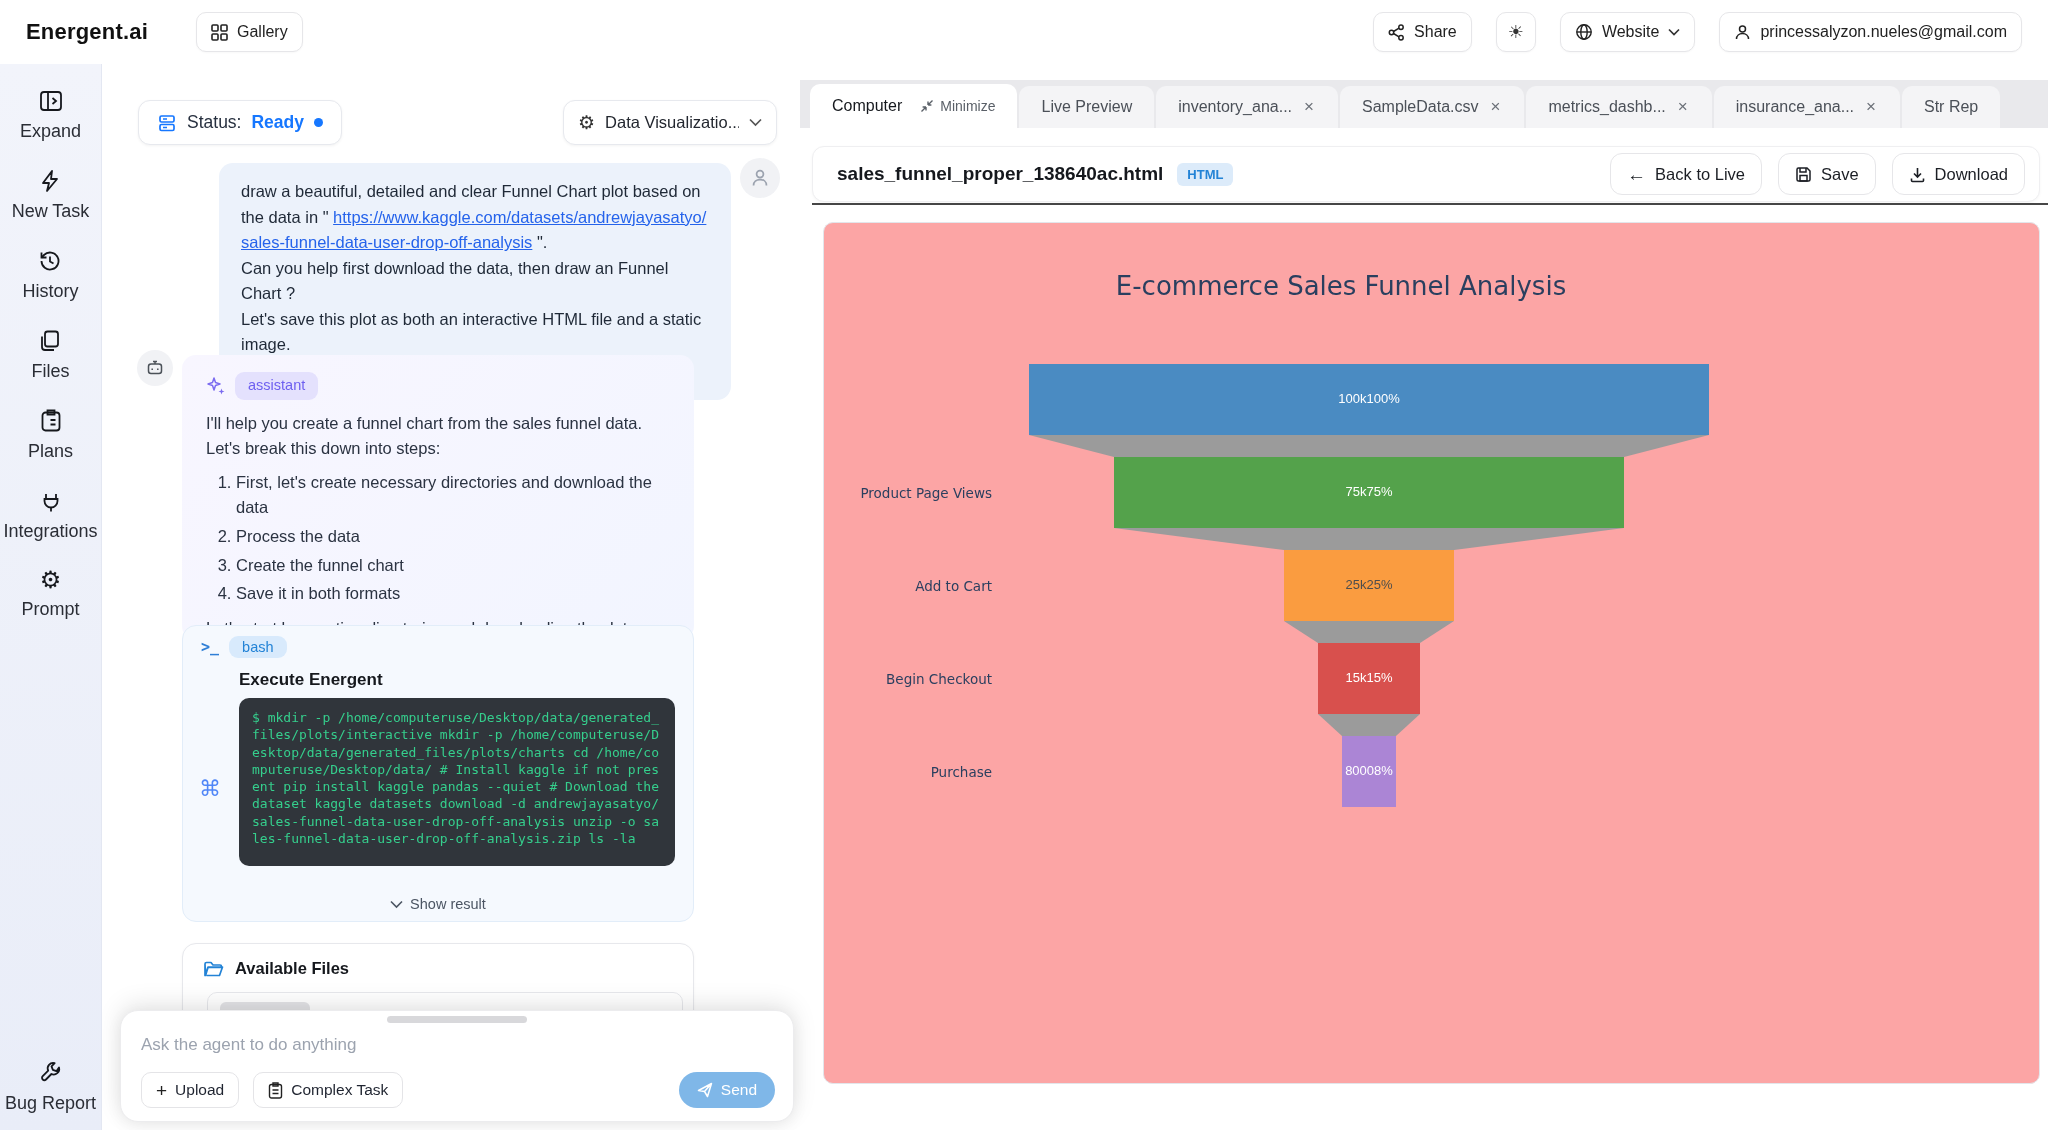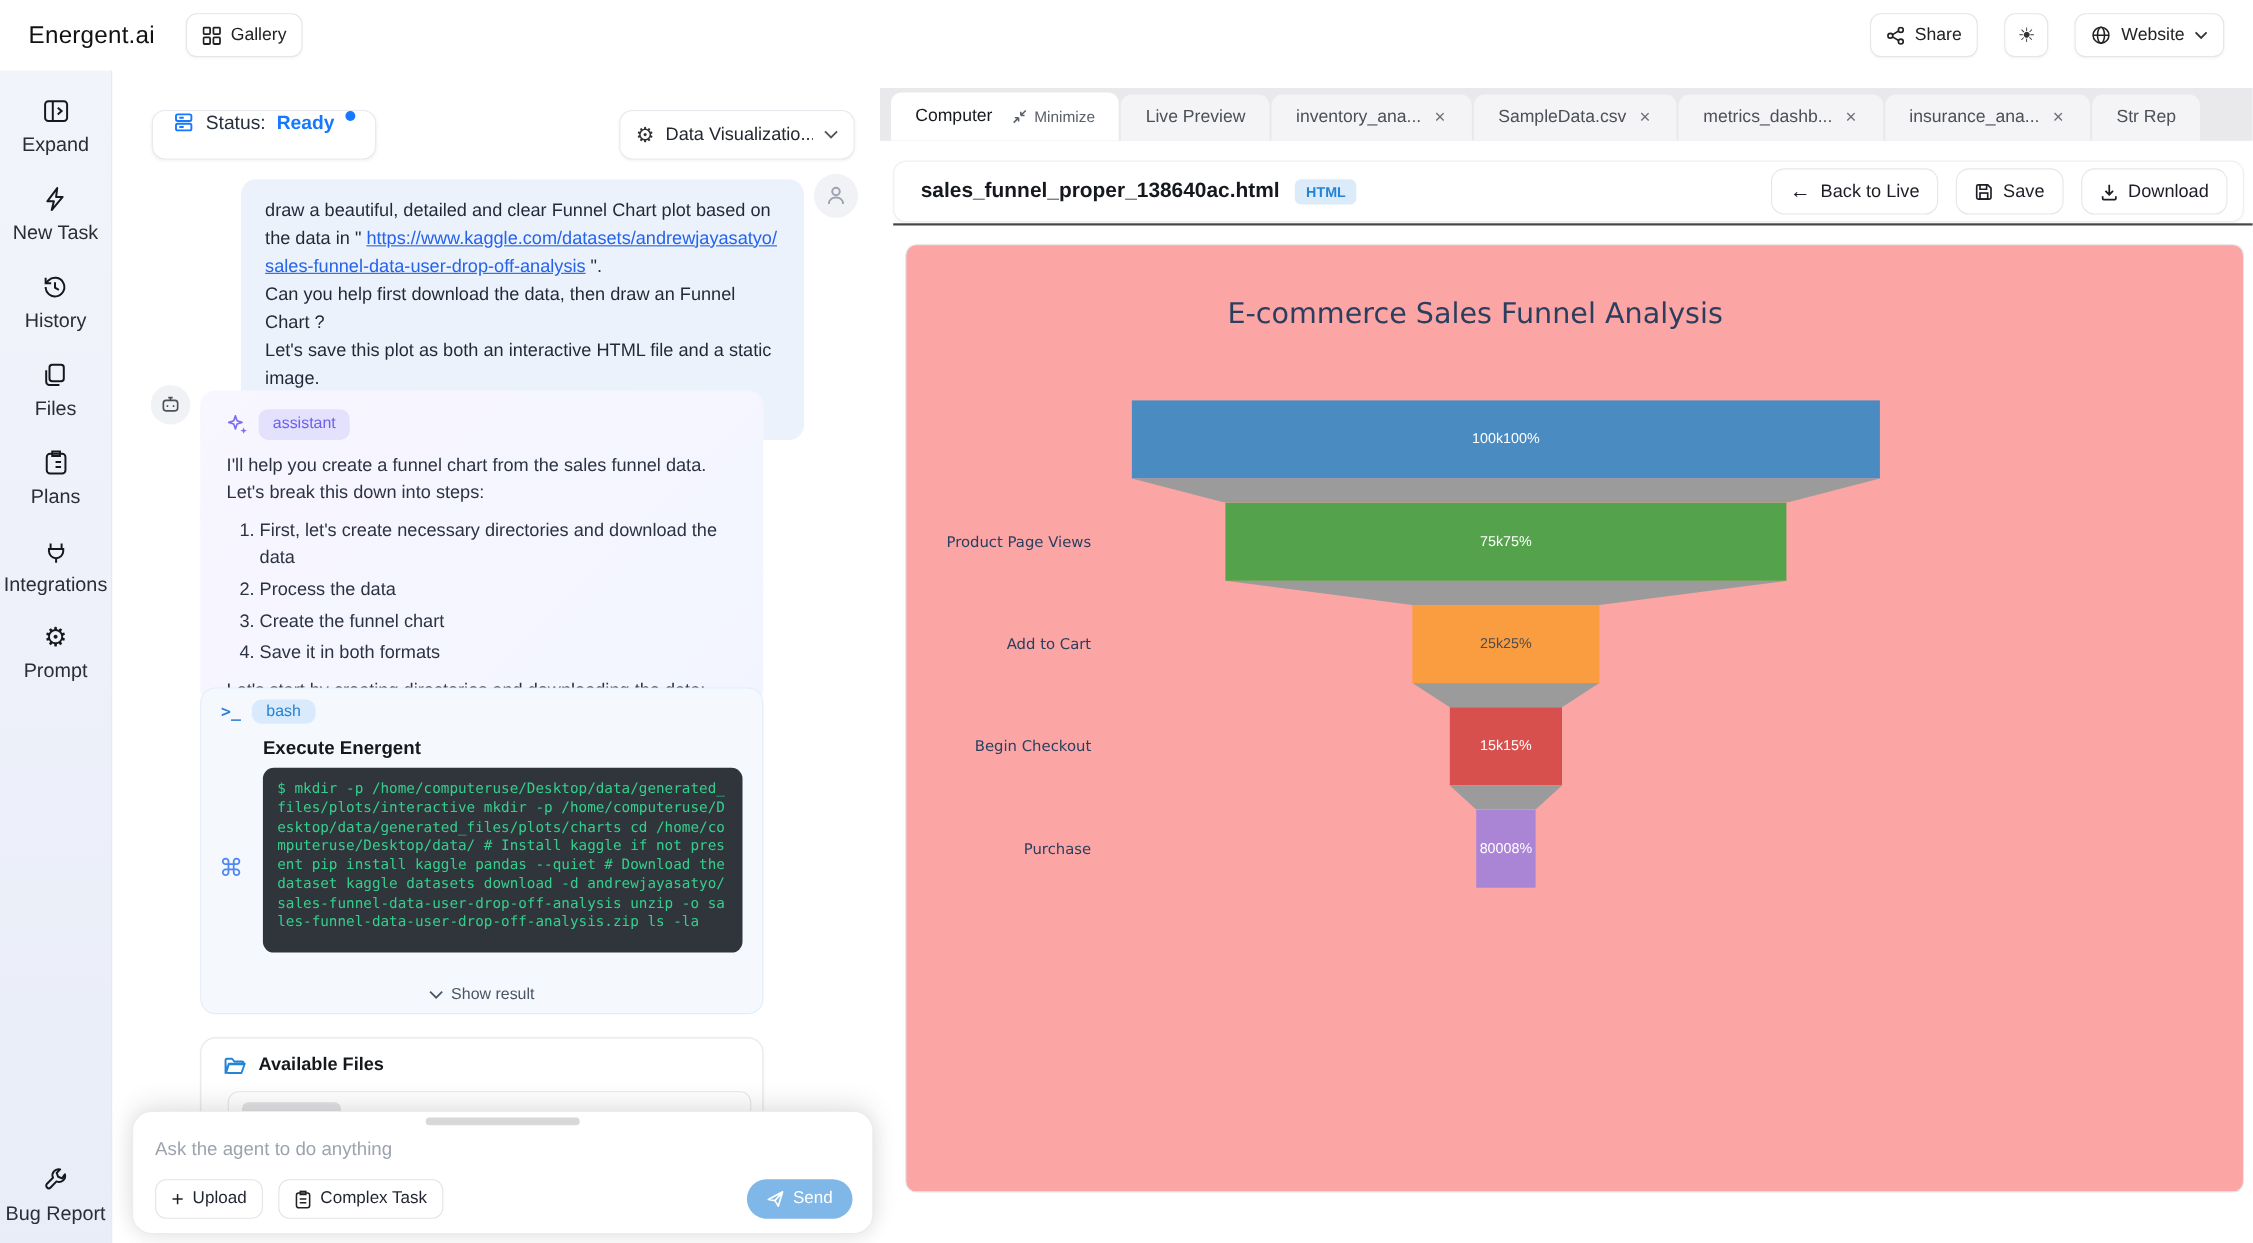--- a/index.html
+++ b/index.html
@@ -3,33 +3,33 @@
 <meta charset="utf-8">
 <style>
   *{margin:0;padding:0;box-sizing:border-box}
   html,body{width:2048px;height:1130px}
   body{font-family:"Liberation Sans",sans-serif;background:#fff;position:relative;overflow:hidden;color:#1f2937}
   .abs{position:absolute}
   svg{display:block}
 
   
   #header{position:absolute;left:0;top:0;width:2048px;height:64px;background:#fff;display:flex;align-items:center;padding:0 26px;z-index:30}
-  .brand{font-size:22px;font-weight:normal;color:#111;letter-spacing:.2px;margin-right:28px}
+  .brand{font-size:22px;font-weight:bold;color:#111;letter-spacing:.2px;margin-right:48px}
   .pill{display:flex;align-items:center;gap:9px;border:1px solid #e6e6e9;border-radius:10px;background:#fff;height:40px;padding:0 14px;font-size:16px;color:#222;box-shadow:0 1px 2px rgba(0,0,0,.03);cursor:pointer}
   .hdr-right{margin-left:auto;display:flex;align-items:center;gap:24px}
   .sun-glyph{font-size:18px;color:#333}
 
   
   #sidebar{position:absolute;left:0;top:64px;width:102px;bottom:0;background:linear-gradient(180deg,#f2f4fb,#e9edf8);border-right:1px solid #e3e7f2;display:flex;flex-direction:column;align-items:center;padding:24px 0 16px;gap:26px;z-index:20}
   .side-item{display:flex;flex-direction:column;align-items:center;gap:7px;cursor:pointer;color:#1c1e24}
   .side-item span{font-size:18px;color:#2a2d35}
   .side-bottom{margin-top:auto}
 
   
-  .status-pill{left:138px;top:100px;height:45px;display:flex;gap:10px;background:#fff;border:1px solid #e7e9ee;border-radius:12px;padding:0 18px;font-size:17.5px;color:#27303f;box-shadow:0 1px 3px rgba(0,0,0,.05)}
+  .status-pill{left:138px;top:100px;height:45px;display:flex;align-items:center;gap:10px;background:#fff;border:1px solid #e7e9ee;border-radius:12px;padding:0 18px;font-size:17.5px;color:#27303f;box-shadow:0 1px 3px rgba(0,0,0,.05)}
   .status-ready{color:#1677ff;font-weight:bold}
   .status-dot{width:9px;height:9px;border-radius:50%;background:#1677ff}
   .mode-pill{left:563px;top:100px;width:214px;height:45px;display:flex;align-items:center;gap:10px;background:#fff;border:1px solid #e7e9ee;border-radius:12px;padding:0 14px;font-size:16.5px;color:#23272f;box-shadow:0 1px 3px rgba(0,0,0,.05);cursor:pointer}
   .mode-pill .lbl{white-space:nowrap;overflow:hidden}
   .gear-glyph{font-size:19px;color:#333}
 
   .user-card{left:219px;top:163px;width:512px;min-height:150px;background:#ecf2fb;border-radius:14px;padding:16px 22px;font-size:16.5px;line-height:1.55;color:#1f2937}
   .user-card a{color:#2563eb;text-decoration:underline;word-break:break-all;cursor:pointer}
   .avatar{width:40px;height:40px;border-radius:50%;background:#f1f2f5;display:flex;align-items:center;justify-content:center}
   .user-avatar{left:740px;top:158px}
@@ -127,20 +127,31 @@
               <path d="M1.8 9 h14.4"></path>
             </g>
           </svg>
         </span>
       <span>Website</span>
       <span>
           <svg width="12" height="8" viewBox="0 0 12 8">
             <polyline points="1,1.5 6,6.5 11,1.5" fill="none" stroke="#333" stroke-width="1.7"></polyline>
           </svg>
         </span>
+    </div>
+    <div class="pill">
+      <span>
+          <svg width="17" height="17" viewBox="0 0 17 17">
+            <g fill="none" stroke="#222" stroke-width="1.5">
+              <circle cx="8.5" cy="5" r="3"></circle>
+              <path d="M2.5 15 c0-3.3 2.7-5.5 6-5.5 s6 2.2 6 5.5"></path>
+            </g>
+          </svg>
+        </span>
+      <span>princessalyzon.nueles@gmail.com</span>
     </div>
   </div>
 </div>
 
 <div id="sidebar">
   <div class="side-item">
     <span>
         <svg width="26" height="26" viewBox="0 0 26 26">
           <g fill="none" stroke="#16181d" stroke-width="1.8">
             <rect x="3" y="4" width="20" height="18" rx="3"></rect>

